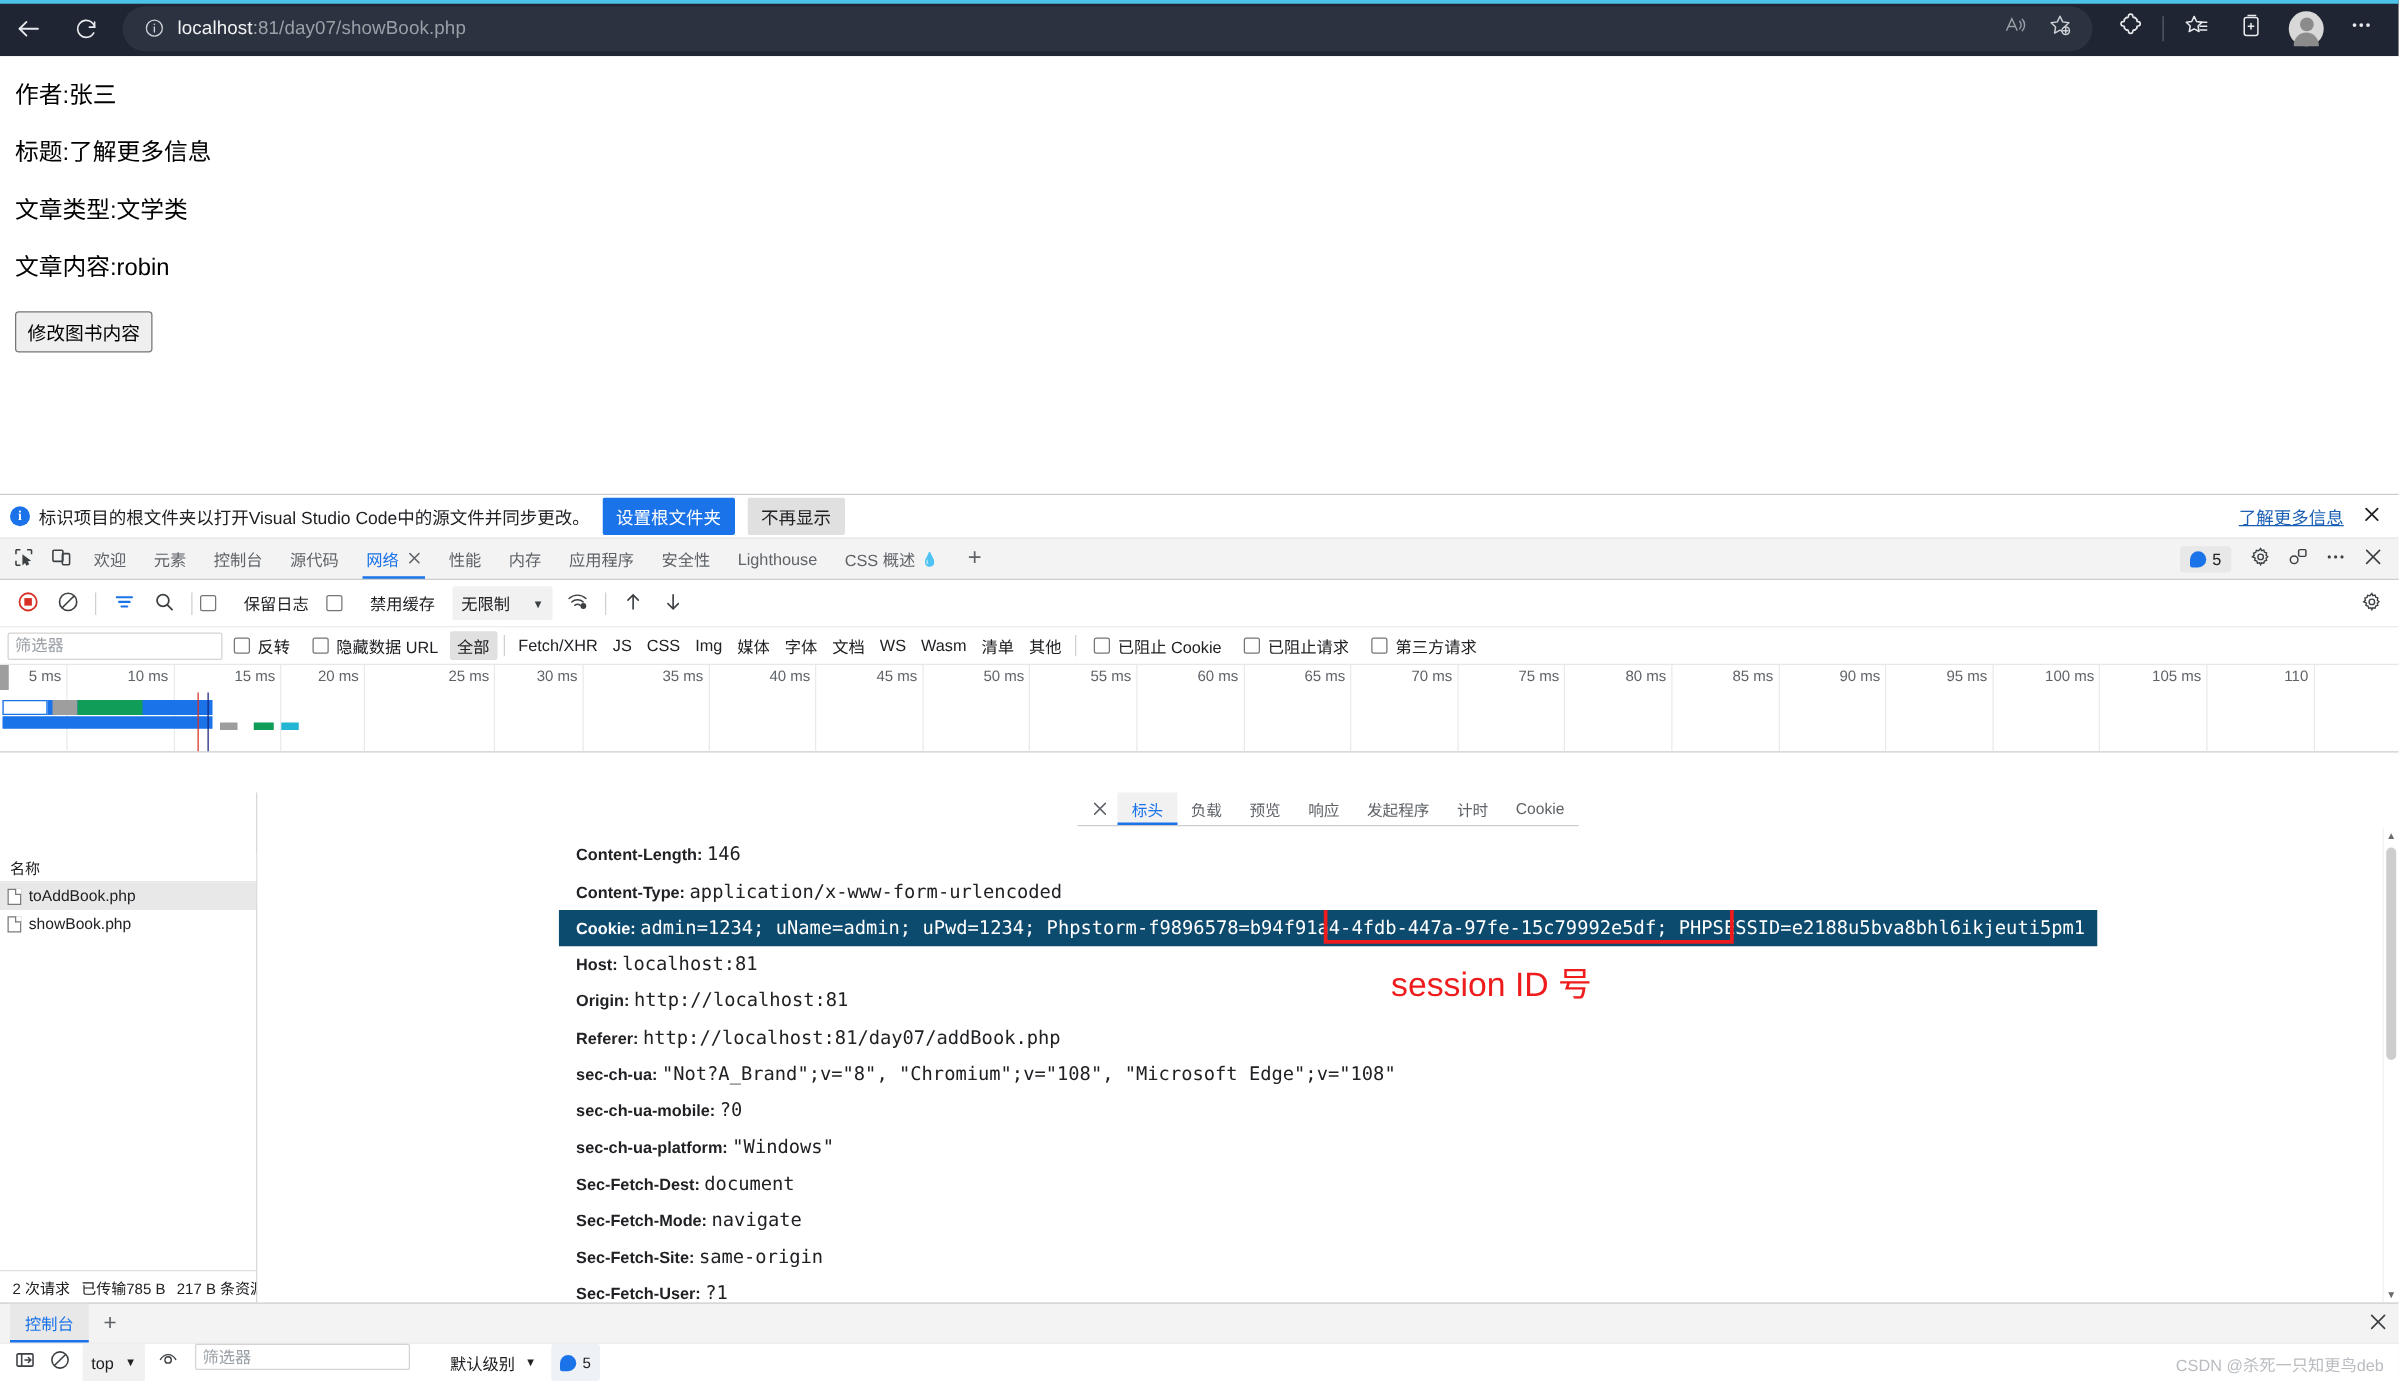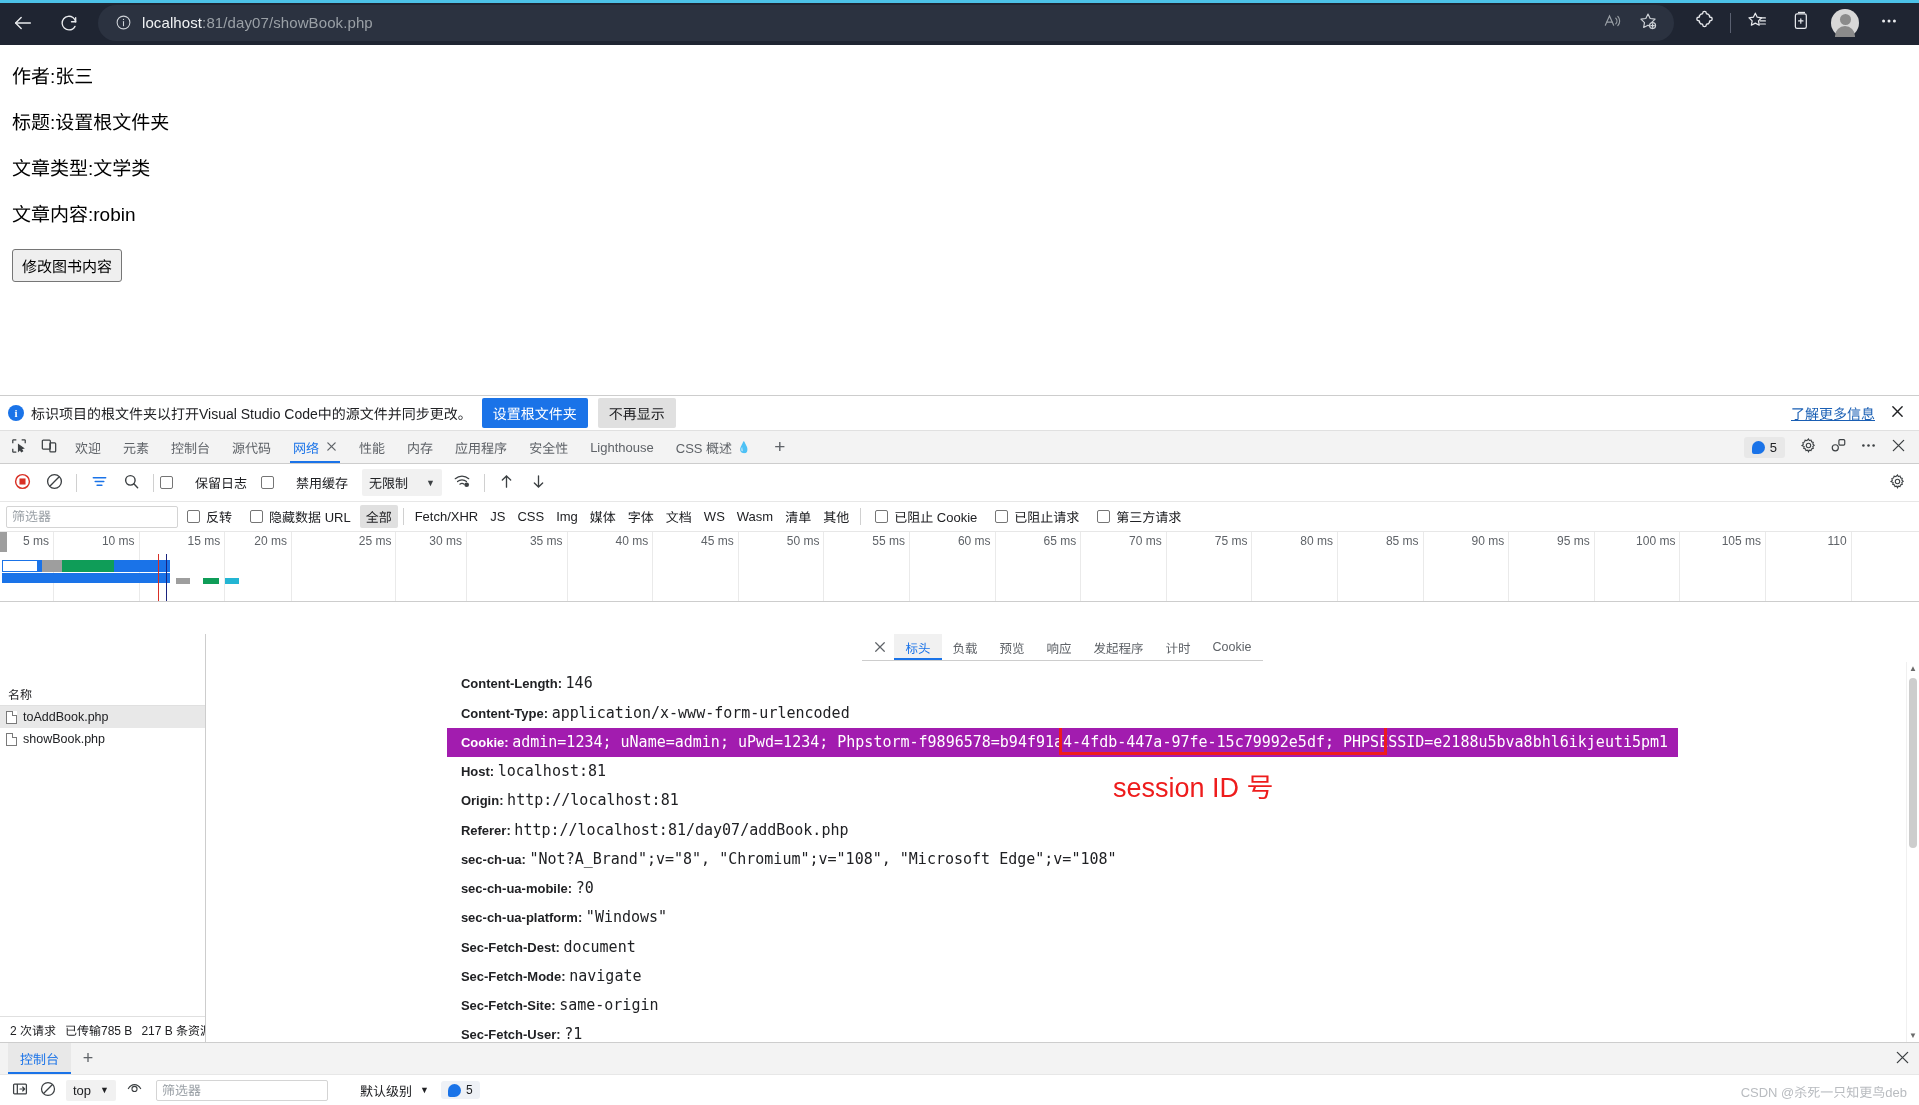--- a/index.html
+++ b/index.html
@@ -233,21 +233,21 @@
     padding:3px 10px 3px 14px; font-size:13px; line-height:1.55;
     white-space:nowrap; overflow:hidden; position:relative;
   }
   .hdr-row .k {
     font-weight:bold; color:#202124;
     font-family:"Liberation Sans","DejaVu Sans",sans-serif;
   }
   .hdr-row .v {
     color:#202124; font-family:"DejaVu Sans Mono","Liberation Mono",monospace; font-size:15px;
   }
-  .hdr-row.highlight { background:#a21caf; }
+  .hdr-row.highlight { background:#0c4a6e; }
   .hdr-row.highlight .k, .hdr-row.highlight .v { color:#ffffff; }
   #cookie-redbox {
     position:absolute; left:612px; top:-4px; width:328px; height:31px;
     border:3px solid #ee1c1c; box-sizing:border-box; pointer-events:none;
   }
   #session-annotation {
     position:absolute; left:666px; top:105px; color:#ee1c1c;
     font-size:27px; white-space:nowrap;
     font-family:"Liberation Sans","DejaVu Sans",sans-serif;
   }
@@ -269,21 +269,21 @@
   }
   #drawer-tabbar { height:31px; display:flex; align-items:stretch; padding-left:8px; }
   #drawer-tab {
     display:flex; align-items:center; padding:0 12px; font-size:13px; color:#1a73e8;
     background:#e8e8e8; position:relative; cursor:default;
   }
   #drawer-tab::after { content:""; position:absolute; left:0; right:0; bottom:0; height:2px; background:#1a73e8; }
   #drawer-plus { width:34px; display:flex; align-items:center; justify-content:center; font-size:18px; color:#5f6368; cursor:default; }
   #drawer-close { margin-left:auto; width:34px; display:flex; align-items:center; justify-content:center; cursor:default; }
   #console-toolbar {
-    height:31px; background:#fff; display:flex; align-items:center; padding:0 6px; border-top:1px solid #e7e7e7;
+    height:31px; background:#fff; display:flex; padding:0 6px; border-top:1px solid #e7e7e7;
   }
   .ct-btn { width:28px; height:28px; display:flex; align-items:center; justify-content:center; cursor:default; }
   #ctx-select {
     display:flex; align-items:center; gap:9px; background:#f1f1f1; border-radius:2px;
     padding:3px 7px; font-size:13px; color:#202124; margin:0 4px; cursor:default;
   }
   #console-filter {
     width:172px; height:21px; border:1px solid #d4d4d4; border-radius:2px; outline:none;
     font-size:13px; padding:0 5px; margin-left:8px;
     font-family:"Liberation Sans","DejaVu Sans",sans-serif; background:#fff;
@@ -400,21 +400,21 @@
             <circle cx="12" cy="12" r="1.8"></circle>
             <circle cx="18.5" cy="12" r="1.8"></circle>
         </svg>
       </span>
     </div>
   </div>
 </div>
 
 <div id="page-content">
   <p>作者:张三</p>
-  <p>标题:设置根文件夹</p>
+  <p>标题:了解更多信息</p>
   <p>文章类型:文学类</p>
   <p>文章内容:robin</p>
   <button id="modify-book-button">修改图书内容</button>
 </div>
 
 <div id="devtools">
 
   <div id="vscode-infobar">
     <div id="info-circle">i</div>
     <span id="infobar-text">标识项目的根文件夹以打开Visual Studio Code中的源文件并同步更改。</span>

